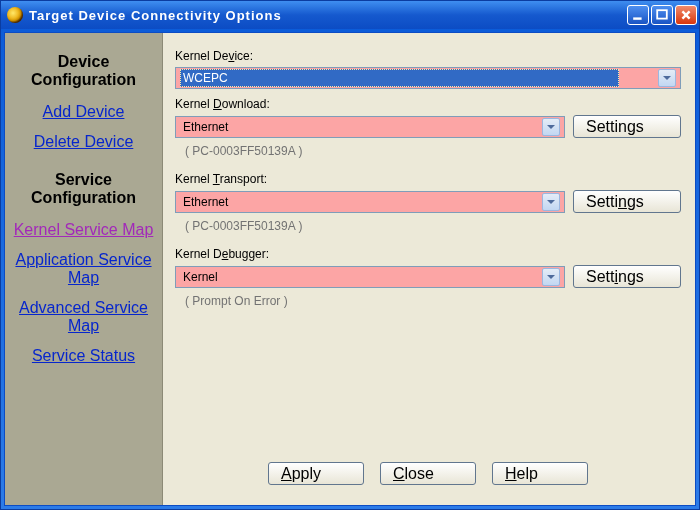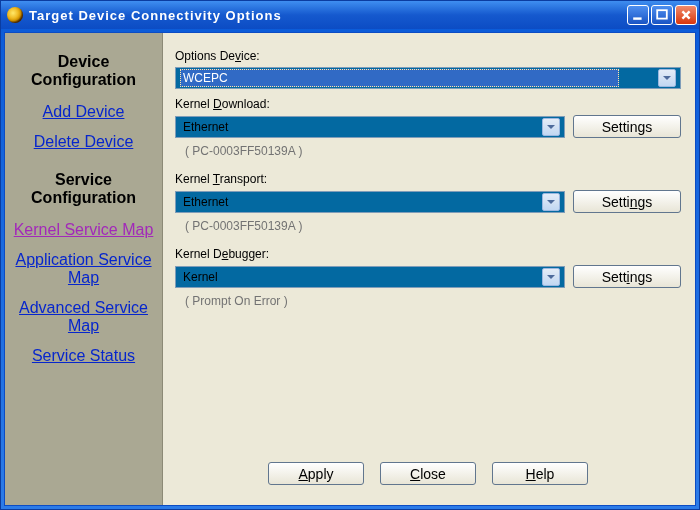--- a/index.html
+++ b/index.html
@@ -72,21 +72,21 @@
     display: flex; flex-direction: column;
   }
   .form { flex: 1; }
   .field-label { margin: 8px 0 4px 0; color: #000; }
   .field-label.first { margin-top: 0; }
   .underline { text-decoration: underline; }
   .row { display: flex; align-items: center; gap: 8px; }
   .select {
     height: 22px;
     border: 1px solid #7f9db9;
-    background: #0369a1;
+    background: #fca5a5;
     flex: 1;
     display: flex; align-items: center;
     position: relative;
     padding: 0 4px;
     gap: 39px;
   }
   .select.selected {
     color: #fff;
   }
   .select .sel-inner {
@@ -113,23 +113,23 @@
     border-top: 4px solid #4e6b9c;
   }
   .btn {
     height: 23px;
     min-width: 80px;
     padding: 0 12px;
     border: 1px solid #61768e;
     border-radius: 3px;
     background: linear-gradient(#fff, #e8e5d6);
     font-family: inherit;
-    font-size: 14px;
+    font-size: 16px;
     cursor: pointer;
-    display: inline-flex; align-items: center; justify-content: center;
+    display: inline-flex; align-items: center; justify-content: flex-start;
   }
   .btn-settings { width: 108px; }
   .subtext {
     margin: 6px 0 14px 10px;
     color: #737373;
   }
   .bottom-buttons {
     display: flex;
     justify-content: center;
     gap: 16px;
@@ -174,21 +174,21 @@
       <a class="link active">Kernel Service Map</a>
       <a class="link">Application Service Map</a>
       <a class="link">Advanced Service Map</a>
       <a class="link">Service Status</a>
     </div>
 
     <div class="main">
       <div class="form">
 
         <div class="field-label first">
-          <span>Options De</span><span class="underline">v</span><span>ice:</span>
+          <span>Kernel De</span><span class="underline">v</span><span>ice:</span>
         </div>
         <div class="row">
           <div class="select selected">
             <div class="sel-inner">
                 <span>WCEPC</span>
               </div>
             <div class="drop"></div>
           </div>
         </div>
 

